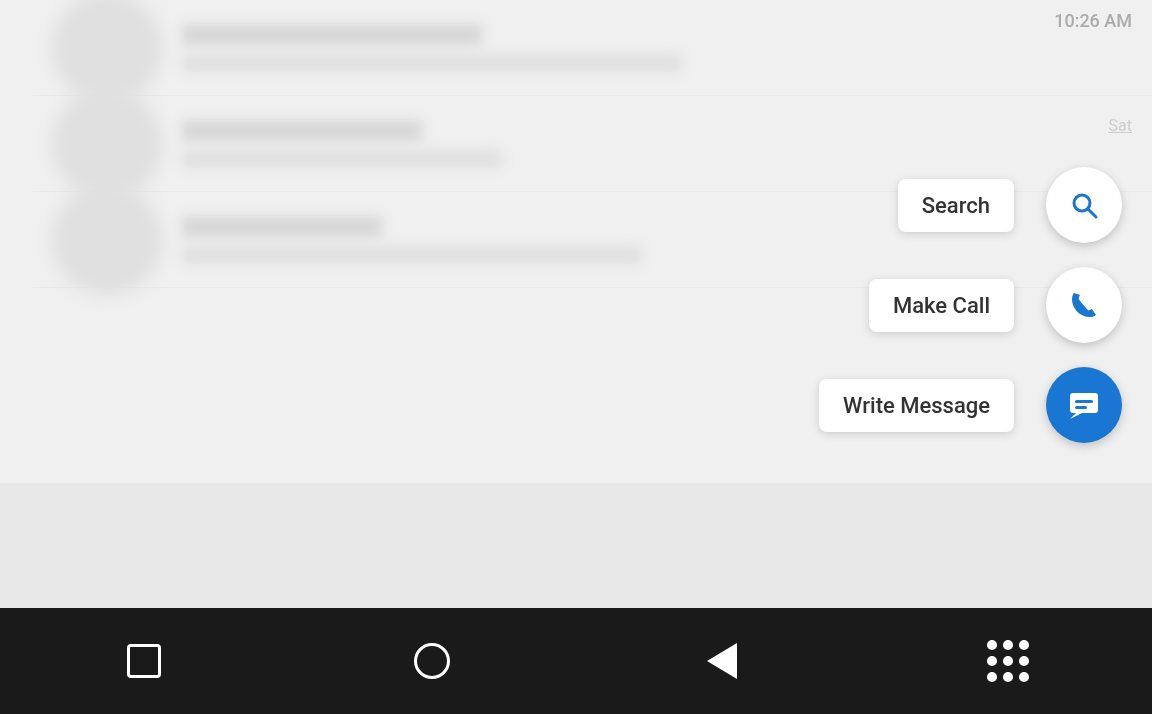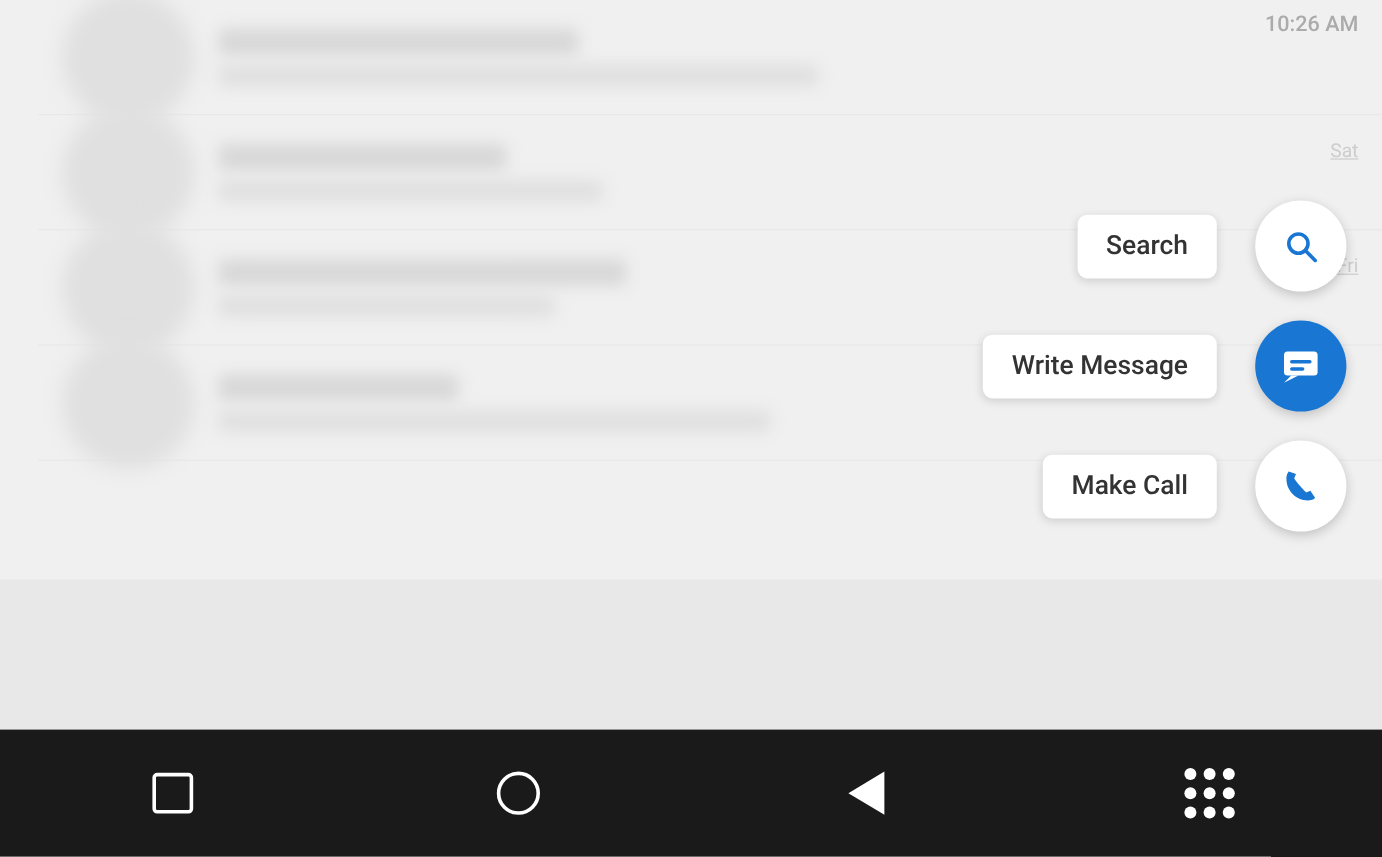--- a/index.html
+++ b/index.html
@@ -218,72 +218,64 @@
 
   <div class="conversation-item">
     <div class="avatar" style="width:110px;height:110px;"></div>
     <div class="conversation-text">
       <div class="conv-name" style="width:240px;"></div>
       <div class="conv-preview" style="width:320px;"></div>
     </div>
     <div class="conv-time" style="filter:blur(0);color:#aaa;font-size:16px;">Sat</div>
   </div>
 
-  <div class="conversation-item">
-    <div class="avatar" style="width:110px;height:110px;"></div>
-    <div class="conversation-text">
-      <div class="conv-name" style="width:340px;"></div>
-      <div class="conv-preview" style="width:280px;"></div>
-    </div>
-    <div class="conv-time" style="filter:blur(0);color:#aaa;font-size:16px;">Fri</div>
-  </div>
 
   <div class="conversation-item">
     <div class="avatar" style="width:110px;height:110px;"></div>
     <div class="conversation-text">
       <div class="conv-name" style="width:200px;"></div>
       <div class="conv-preview" style="width:460px;"></div>
     </div>
     <div class="conv-time"></div>
   </div>
 
   <div class="fab-overlay"></div>
 
   <div class="fab-menu">
 
     <div class="fab-row">
       <div class="fab-label">Search</div>
       <div class="fab-circle">
         <svg class="search-svg" viewBox="0 0 32 32" fill="none" xmlns="http://www.w3.org/2000/svg">
           <circle cx="14" cy="14" r="8" stroke="#1976d2" stroke-width="3"></circle>
           <line x1="20" y1="20" x2="28" y2="28" stroke="#1976d2" stroke-width="3" stroke-linecap="round"></line>
+        </svg>
+      </div>
+    </div>
+
+    <div class="fab-row">
+      <div class="fab-label">Make Call</div>
+      <div class="fab-circle">
+        <svg width="32" height="32" viewBox="0 0 32 32" fill="none" xmlns="http://www.w3.org/2000/svg">
+          <path d="M6 4C6 4 4 6 4 10C4 20 12 28 22 28C26 28 28 26 28 26L24 20L20.5 21.5C20.5 21.5 17 18 14.5 15C12 12 10.5 9.5 10.5 9.5L12 6L6 4Z" fill="#1976d2"></path>
         </svg>
       </div>
     </div>
 
     <div class="fab-row">
       <div class="fab-label">Write Message</div>
       <div class="fab-circle primary">
         <svg width="36" height="36" viewBox="0 0 36 36" fill="none" xmlns="http://www.w3.org/2000/svg">
           <rect x="4" y="6" width="28" height="20" rx="3" fill="white"></rect>
           <polygon points="10,26 4,32 16,26" fill="white"></polygon>
           <rect x="9" y="13" width="18" height="3" rx="1.5" fill="#1976d2"></rect>
           <rect x="9" y="19" width="12" height="3" rx="1.5" fill="#1976d2"></rect>
         </svg>
       </div>
     </div>
-
-    <div class="fab-row">
-      <div class="fab-label">Make Call</div>
-      <div class="fab-circle">
-        <svg width="32" height="32" viewBox="0 0 32 32" fill="none" xmlns="http://www.w3.org/2000/svg">
-          <path d="M6 4C6 4 4 6 4 10C4 20 12 28 22 28C26 28 28 26 28 26L24 20L20.5 21.5C20.5 21.5 17 18 14.5 15C12 12 10.5 9.5 10.5 9.5L12 6L6 4Z" fill="#1976d2"></path>
-        </svg>
-      </div>
-    </div>
   </div>
 </div>
 
 <div class="nav-bar">
   <div class="nav-button" title="Recent Apps">
     <div class="nav-square"></div>
   </div>
   <div class="nav-button" title="Home">
     <div class="nav-circle"></div>
   </div>

